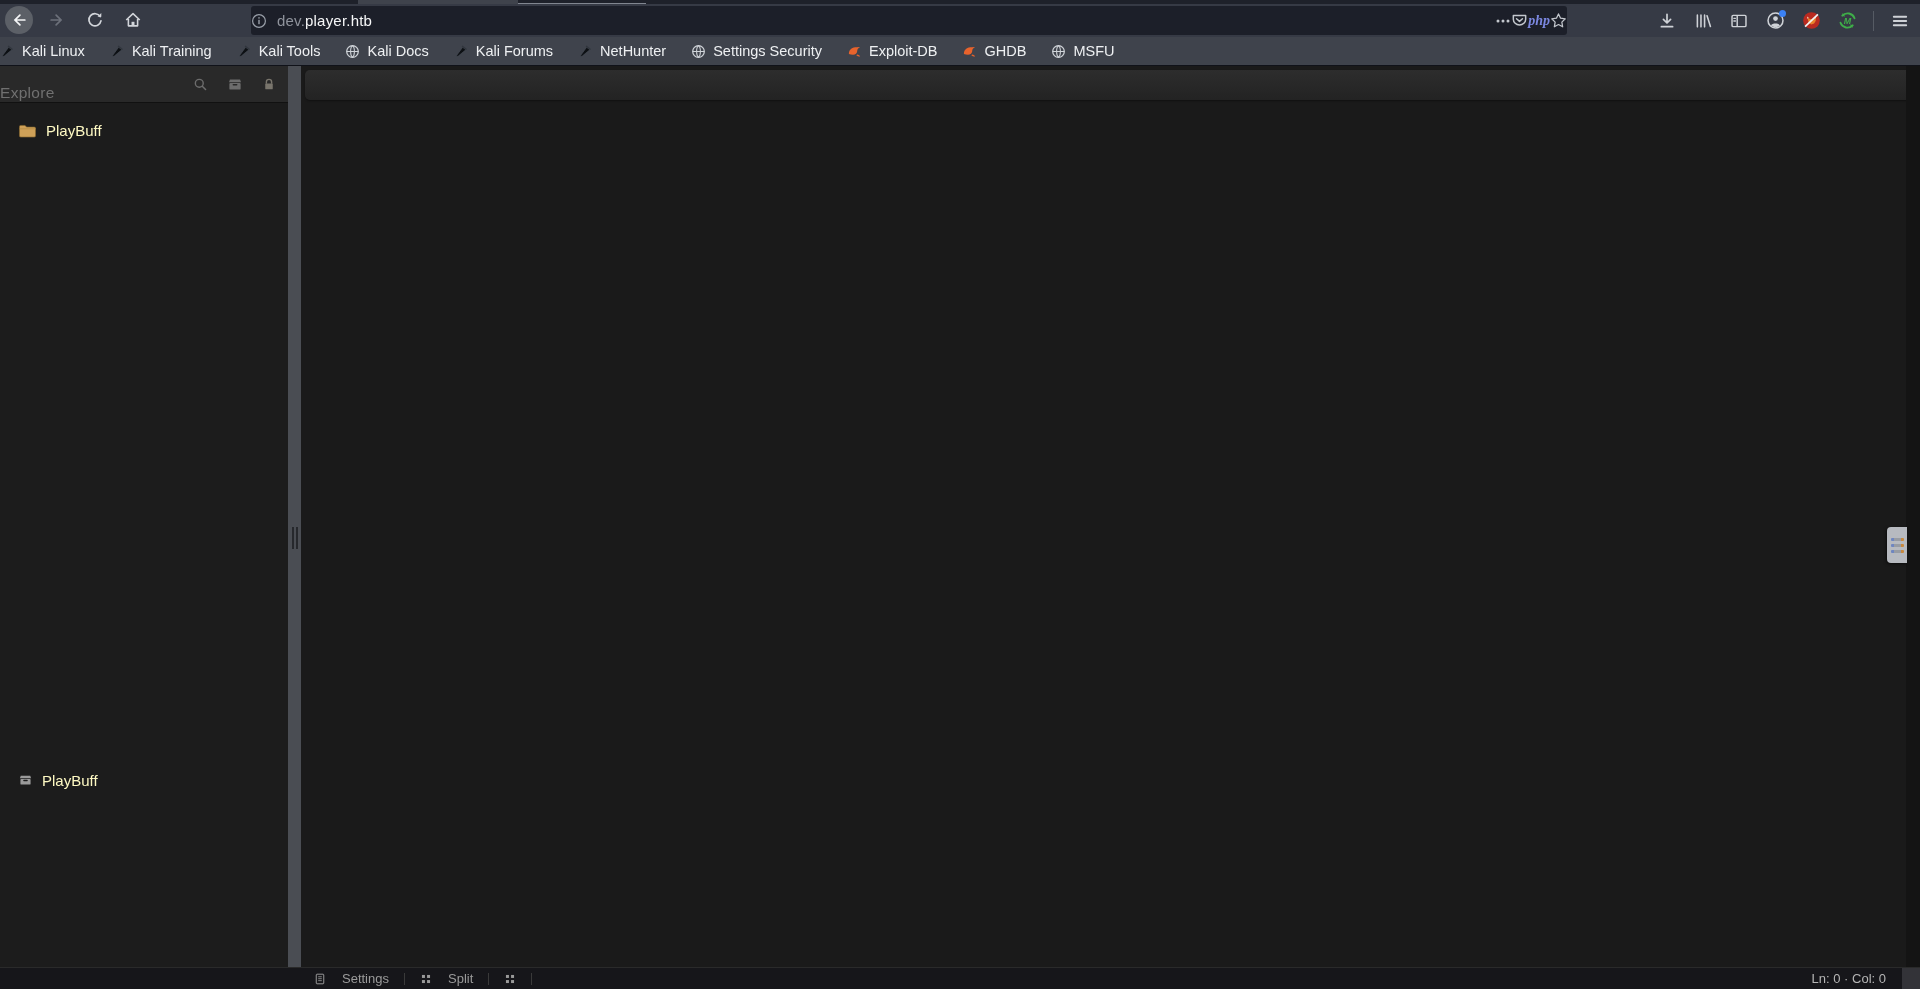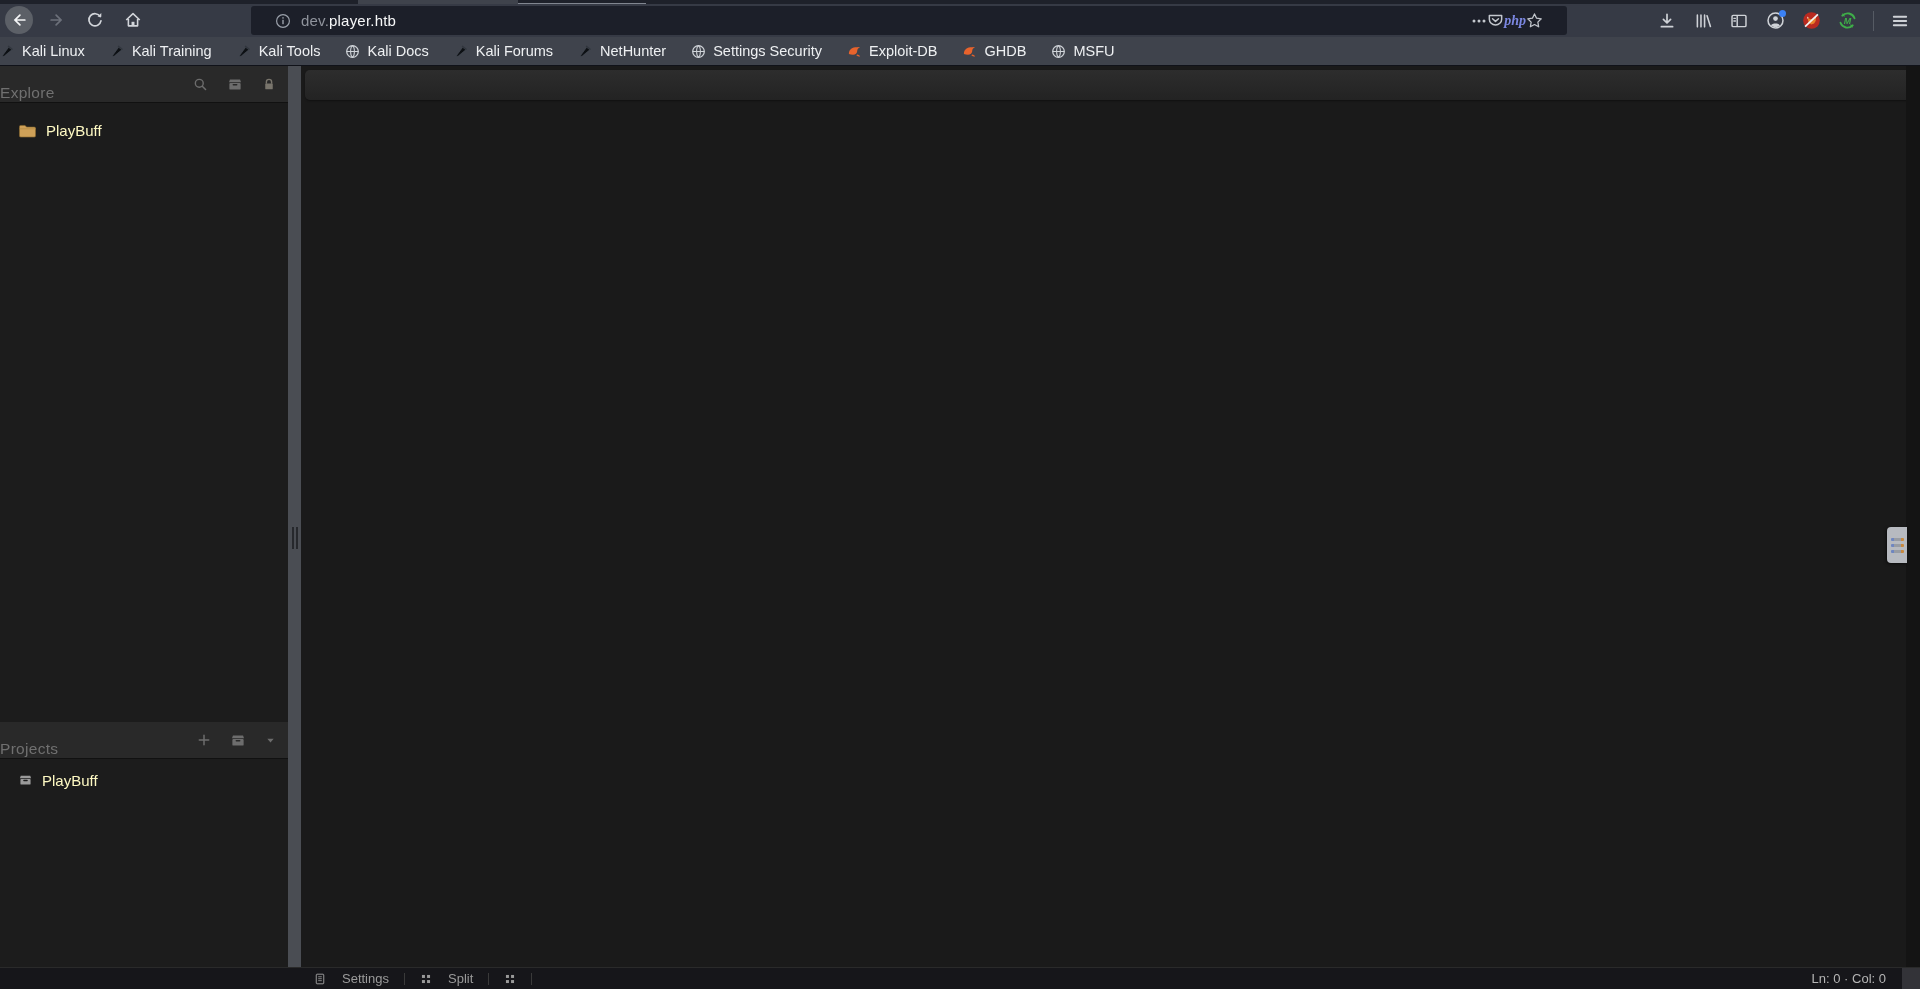--- a/index.html
+++ b/index.html
@@ -12,21 +12,21 @@
   #tab-strip .tab-underline { position:absolute; left:518px; top:3px; width:128px; height:1px; background:#9aa0aa; opacity:.8; }
 
   #nav-toolbar { position:absolute; top:4px; left:0; width:1920px; height:33px; background:#363a45; }
   .nav-btn { position:absolute; top:2px; width:28px; height:28px; display:flex; align-items:center; justify-content:center; border-radius:50%; }
   #back-btn { left:5px; background:#5c6067; }
   #fwd-btn { left:43px; }
   #reload-btn { left:81px; }
   #home-btn { left:119px; }
 
   #url-bar { position:absolute; left:251px; top:2px; width:1316px; height:29px; background:#1c1f29;
-             border-radius:3px; display:flex; align-items:center; padding:0 24px; }
+             border-radius:3px; display:flex; align-items:center; padding:0 0; }
   #url-text { margin-left:10px; font-size:15px; letter-spacing:.2px; white-space:nowrap; }
   #url-text .dim { color:#8f939c; }
   #url-text .host { color:#f6f7f8; }
   #url-bar .spacer { flex:1; }
   .urlbar-action { display:flex; align-items:center; color:#c3c7cd; }
   #php-badge { color:#7b87e0; font-family:"Liberation Serif", serif; font-style:italic; font-weight:bold; font-size:14px; }
 
   #toolbar-right { position:absolute; right:10px; top:0; height:33px; display:flex; align-items:center; gap:16px; color:#cfd2d7; }
   .tb-icon { display:flex; align-items:center; justify-content:center; width:20px; height:20px; position:relative; }
   .tb-sep { width:1px; height:20px; background:#565b64; }
@@ -322,42 +322,20 @@
         <span>
             <svg width="19" height="17" viewBox="0 0 18 16">
               <path d="M1.4 4.4 a1.2 1.2 0 0 1 1.2 -1.2 h4.1 l1.4 1.6 h7.3 a1.2 1.2 0 0 1 1.2 1.2 v7 a1.2 1.2 0 0 1 -1.2 1.2 H2.6 a1.2 1.2 0 0 1 -1.2 -1.2 Z" fill="#cfa158" stroke="#8a6a30" stroke-width="0.6"></path>
               <path d="M1.6 6.4 h15" stroke="#b88f48" stroke-width="0.9"></path>
             </svg>
           </span>
         <span>PlayBuff</span>
       </div>
     </div>
 
-    <div id="projects-header" class="panel-header">
-      <span class="panel-title">Projects</span>
-      <span class="panel-actions">
-        <span>
-            <svg width="14" height="14" viewBox="0 0 16 16">
-              <path d="M8 2.6 v10.8 M2.6 8 h10.8" stroke="currentColor" stroke-width="1.7" stroke-linecap="round"></path>
-            </svg>
-          </span>
-        <span>
-            <svg width="16" height="15" viewBox="0 0 16 16">
-              <path d="M2.6 2.6 h10.8 l1 3.1 H1.6 Z" fill="currentColor"></path>
-              <rect x="2" y="6.4" width="12" height="7" rx="1" fill="currentColor"></rect>
-              <rect x="5.4" y="7.4" width="5.2" height="1.7" rx="0.8" fill="#292929"></rect>
-            </svg>
-          </span>
-        <span>
-            <svg width="11" height="11" viewBox="0 0 16 16">
-              <path d="M3.4 5.4 h9.2 L8 11 Z" fill="currentColor"></path>
-            </svg>
-          </span>
-      </span>
-    </div>
     <div id="projects-list">
       <div class="tree-item">
         <span style="color:#9a9a9a">
             <svg width="15" height="14" viewBox="0 0 16 16">
               <path d="M2.6 3 h10.8 l1 3 H1.6 Z" fill="currentColor"></path>
               <rect x="2.2" y="6.8" width="11.6" height="6.4" rx="1" fill="currentColor"></rect>
               <rect x="5.4" y="7.8" width="5.2" height="1.6" rx="0.8" fill="#1c1c1c"></rect>
             </svg>
           </span>
         <span>PlayBuff</span>

